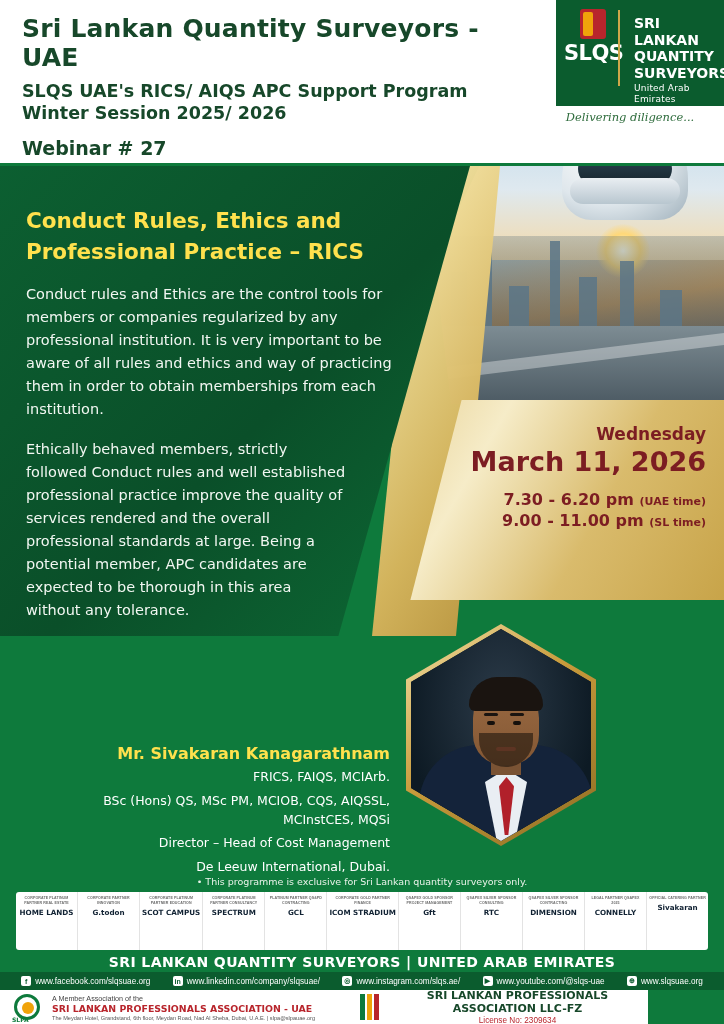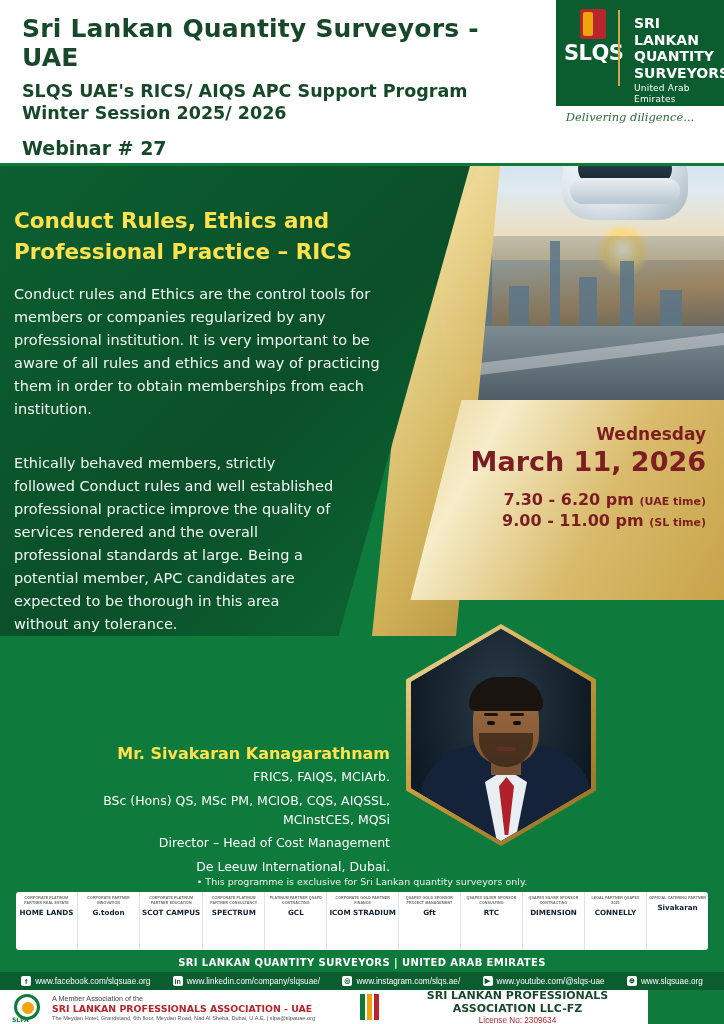--- a/index.html
+++ b/index.html
@@ -106,31 +106,31 @@
     background: linear-gradient(135deg,#0c5f31 0%, #0a4f29 55%, #0d6a35 100%);
     clip-path: polygon(0 0, 100% 0, 72% 100%, 0 100%);
   }
   .panel-gold-edge {
     position:absolute; left: 300px; top: 166px; width: 200px; height: 470px;
     background: linear-gradient(120deg,#c9a24a 0%, #f0dd9a 35%, #d6b45c 70%, #b8913c 100%);
     clip-path: polygon(60% 0, 100% 0, 78% 100%, 36% 100%);
     opacity: .98;
   }
   .content {
-    position: absolute; left: 14px; top: 206px; width: 404px; color: #ffffff;
+    position: absolute; left: 26px; top: 206px; width: 404px; color: #ffffff;
   }
   .c-title {
     font-size: 21.5px; font-weight: bold; color: #ffe14d; line-height: 1.42;
     font-family: "DejaVu Sans", sans-serif;
   }
   .c-p {
     margin-top: 16px; font-size: 14.5px; line-height: 1.58; color: #f2f7f2; width: 392px;
     font-family: "DejaVu Sans", sans-serif;
   }
-  .c-p.second { margin-top: 32px; width: 320px; }
+  .c-p.second { margin-top: 18px; width: 320px; }
 
   
   .date-band {
     position: absolute; right: 0; top: 400px; width: 320px; height: 200px;
     background: linear-gradient(120deg,#e9d49a 0%, #f6ecc8 25%, #d9bb6c 60%, #c8a449 100%);
     clip-path: polygon(18% 0, 100% 0, 100% 100%, 2% 100%);
   }
   .date-wrap { position:absolute; right: 18px; top: 424px; width: 282px; text-align: right; color:#7c1d22; }
   .d-day { font-size: 17px; font-weight: bold; font-family:"DejaVu Sans", sans-serif; }
   .d-date { font-size: 27px; font-weight: bold; margin-top: 2px; font-family:"DejaVu Sans", sans-serif; }
@@ -212,21 +212,21 @@
   }
   .sp-logo {
     margin-top: 3px; font-size: 7.2px; font-weight: bold; text-align:center; line-height: 1.05;
     font-family: "DejaVu Sans", sans-serif; color:#123; white-space: nowrap;
   }
 
   
   .green-bar {
     position: absolute; left: 0; top: 952px; width: 724px; height: 20px;
     background: #0e7a3c; color: #fff; display:flex; align-items:center; justify-content:center;
-    font-size: 10px; font-weight: bold; letter-spacing: .4px; font-family:"DejaVu Sans", sans-serif;text-align:right;
+    font-size: 14px; font-weight: bold; letter-spacing: .4px; font-family:"DejaVu Sans", sans-serif;text-align:right;
   }
   .social-bar {
     position: absolute; left: 0; top: 972px; width: 724px; height: 18px;
     background: #0b5c2e; display:flex; align-items:center; justify-content:space-around;
     padding: 0 10px;
   }
   .soc { display:flex; align-items:center; gap:4px; color:#fff; font-size: 8.2px;
     font-family:"Liberation Sans", sans-serif; }
   .soc .ic { width: 10px; height: 10px; border-radius: 2px; background:#fff; color:#0b5c2e;
     font-size: 7px; font-weight:bold; display:flex; align-items:center; justify-content:center; }

